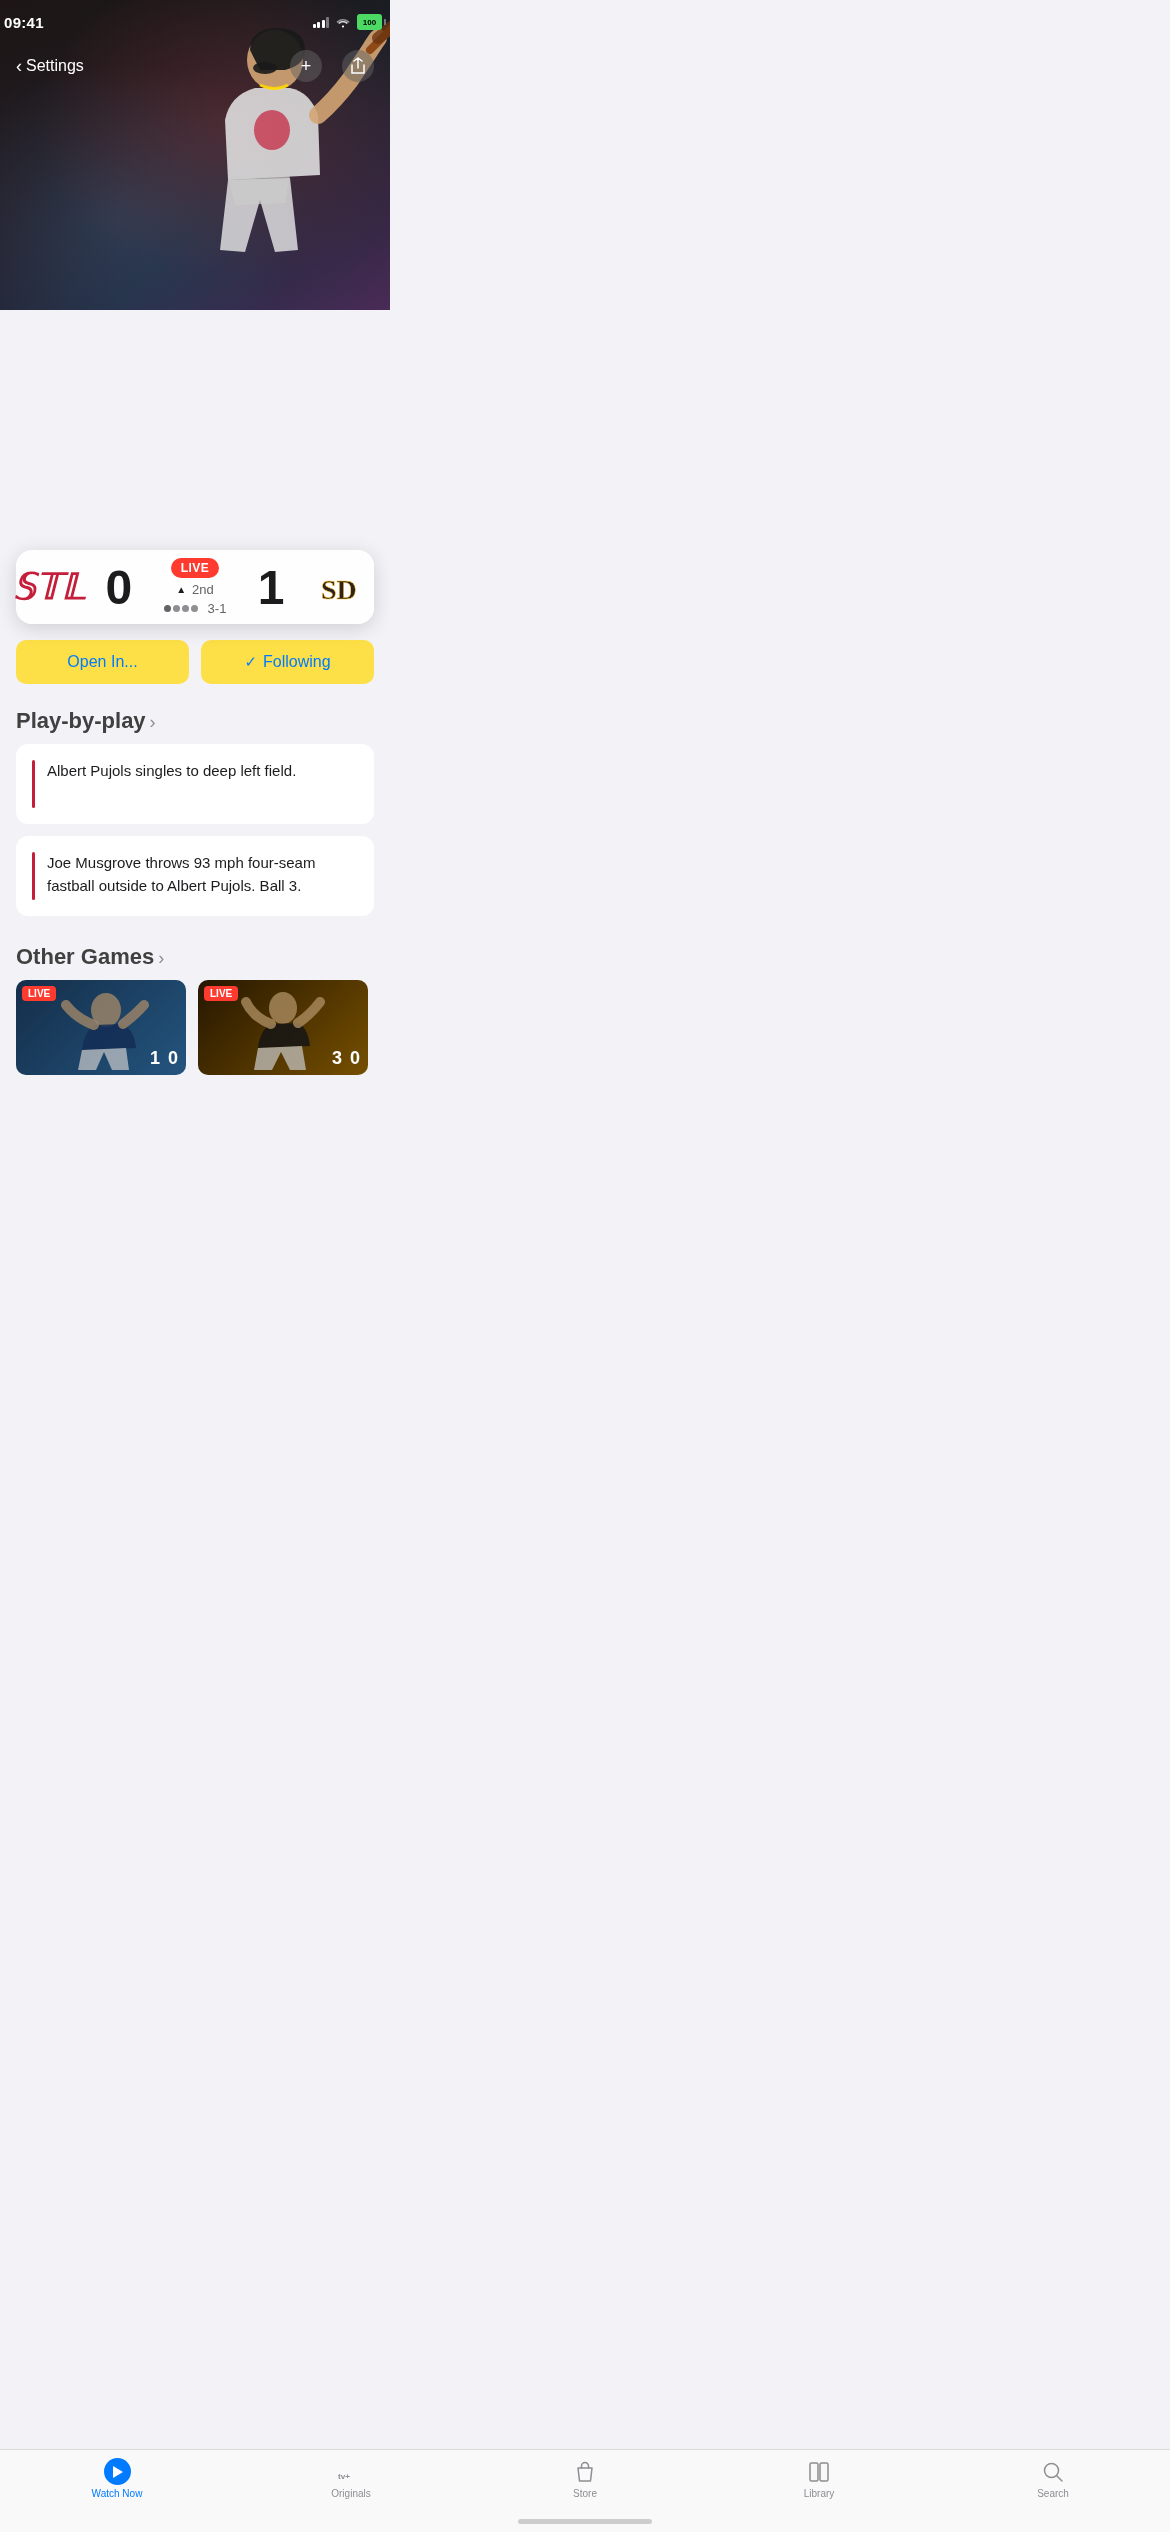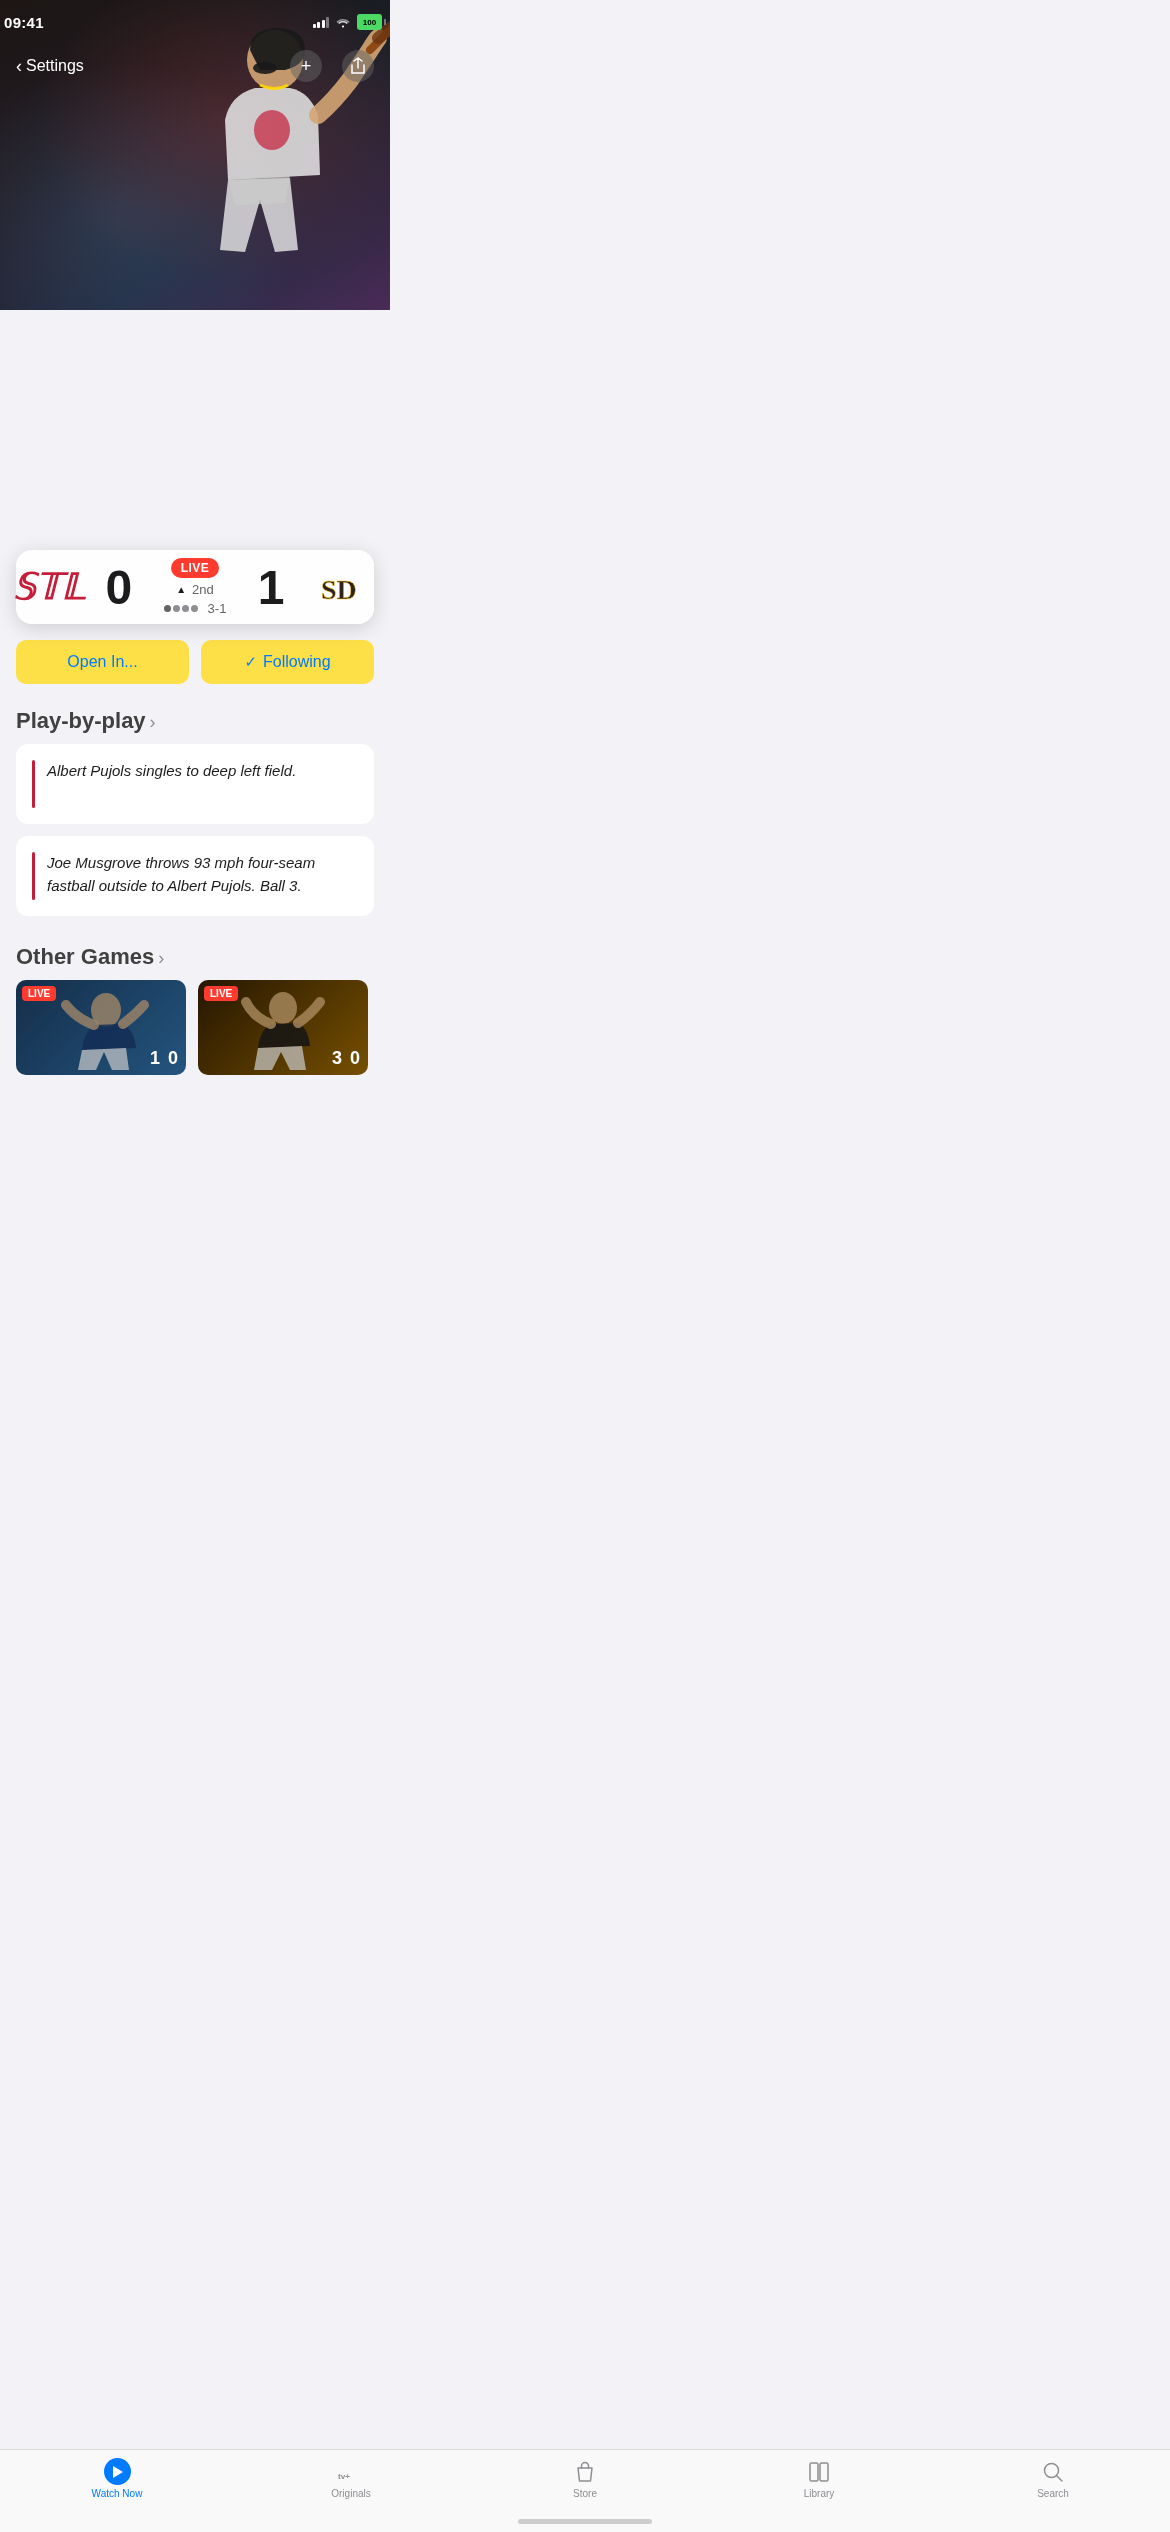--- a/index.html
+++ b/index.html
@@ -305,21 +305,20 @@
     .play-indicator {
       width: 3px;
       background: #c41e3a;
       border-radius: 2px;
       flex-shrink: 0;
     }
     .play-text {
       font-size: 15px;
       color: #1c1c1e;
       line-height: 1.5;
-      font-style: italic;
     }
 
     
     .other-games-section {
       padding-top: 8px;
     }
     .games-scroll {
       display: flex;
       gap: 12px;
       padding: 0 16px;

